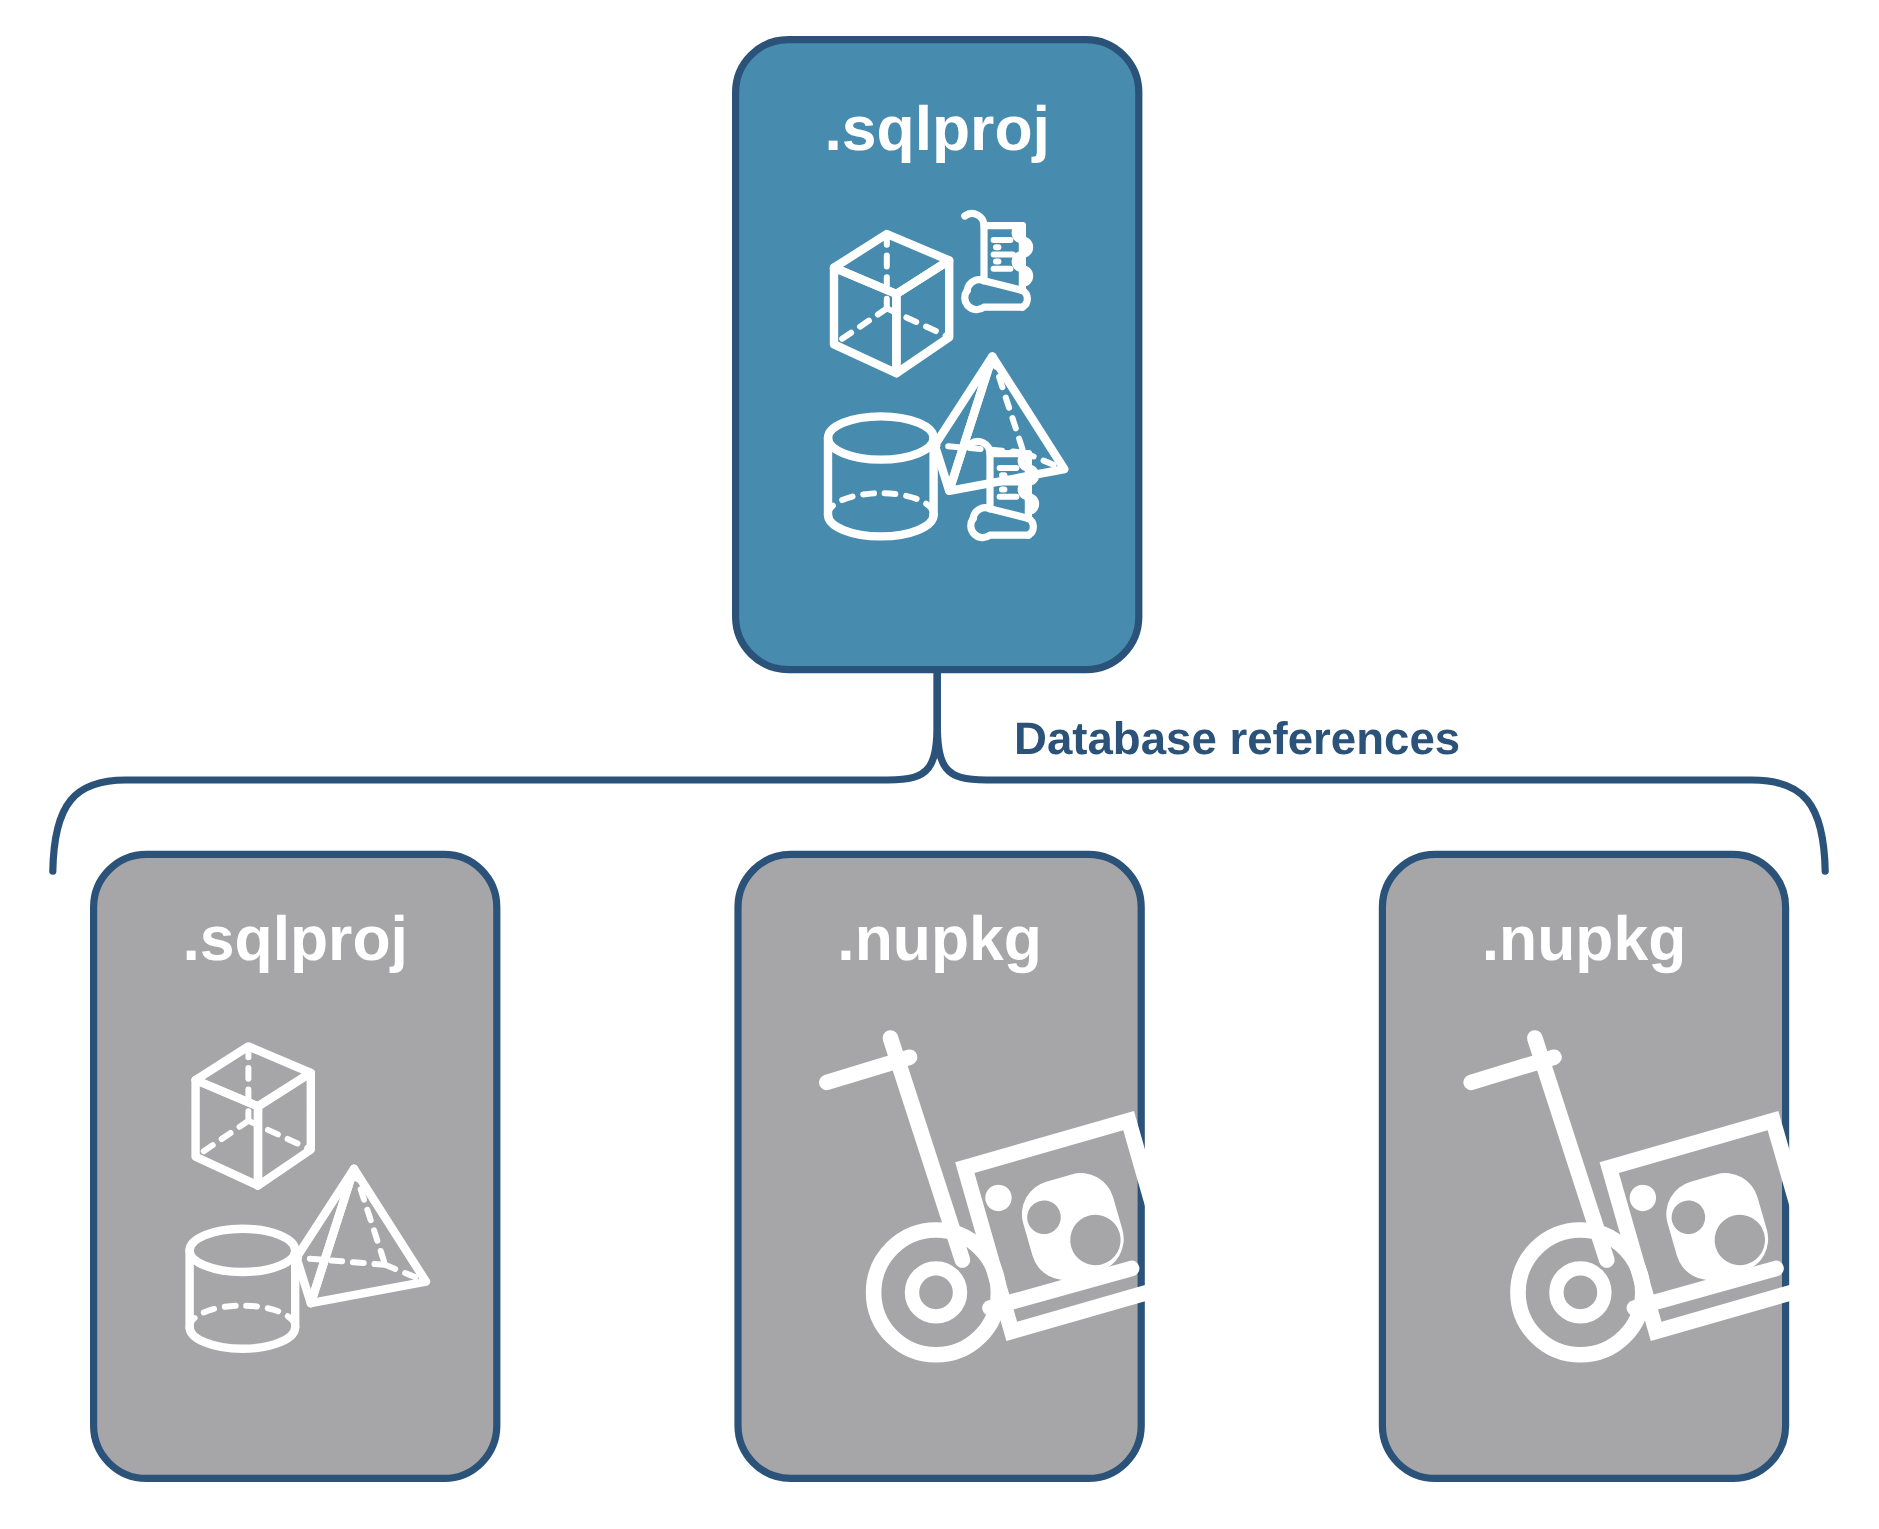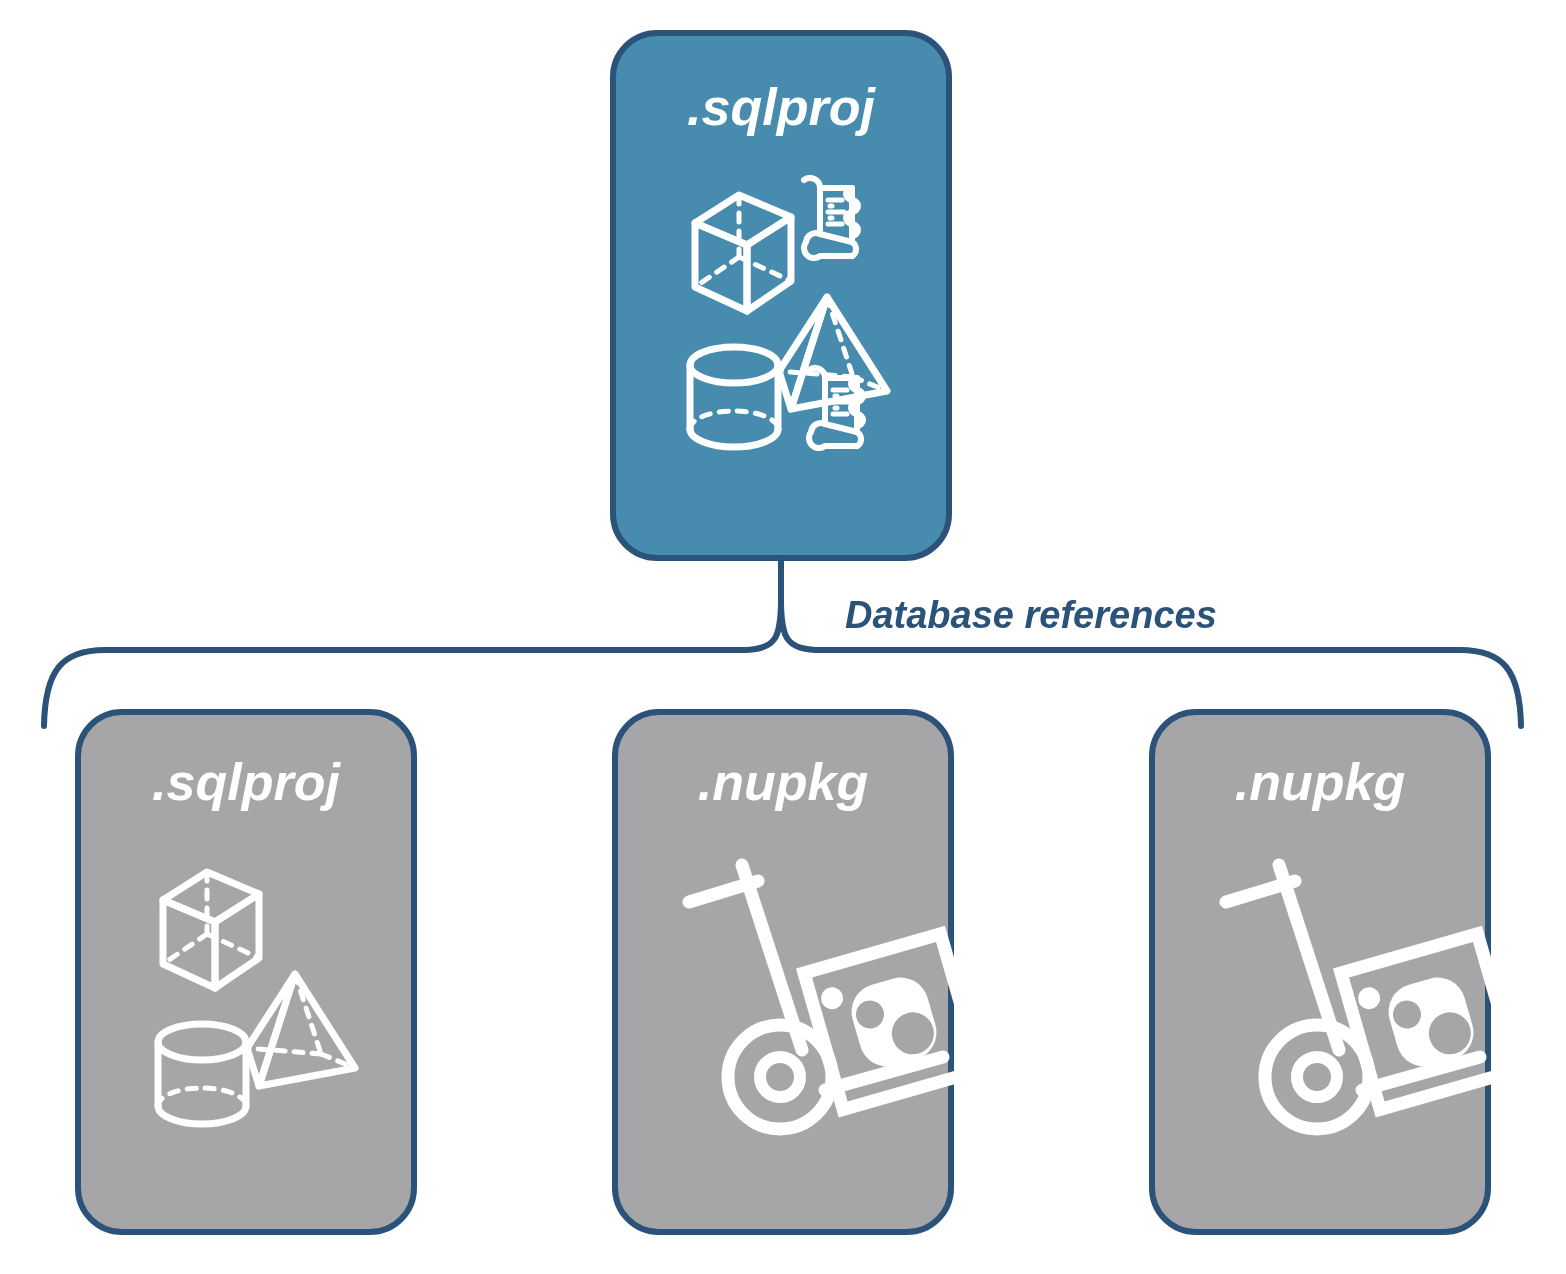--- a/index.html
+++ b/index.html
@@ -12,21 +12,20 @@
     font-family: "Liberation Sans", sans-serif;
     width: 1566px;
     height: 1274px;
     overflow: hidden;
   }
   #diagram-root {
     position: relative;
     width: 1566px;
     height: 1274px;
     background: #ffffff;
-    font-style: italic;
   }
   .diagram-svg {
     position: absolute;
     top: 0;
     left: 0;
     width: 1566px;
     height: 1274px;
   }
   .node-label {
     font-family: "Liberation Sans", sans-serif;

